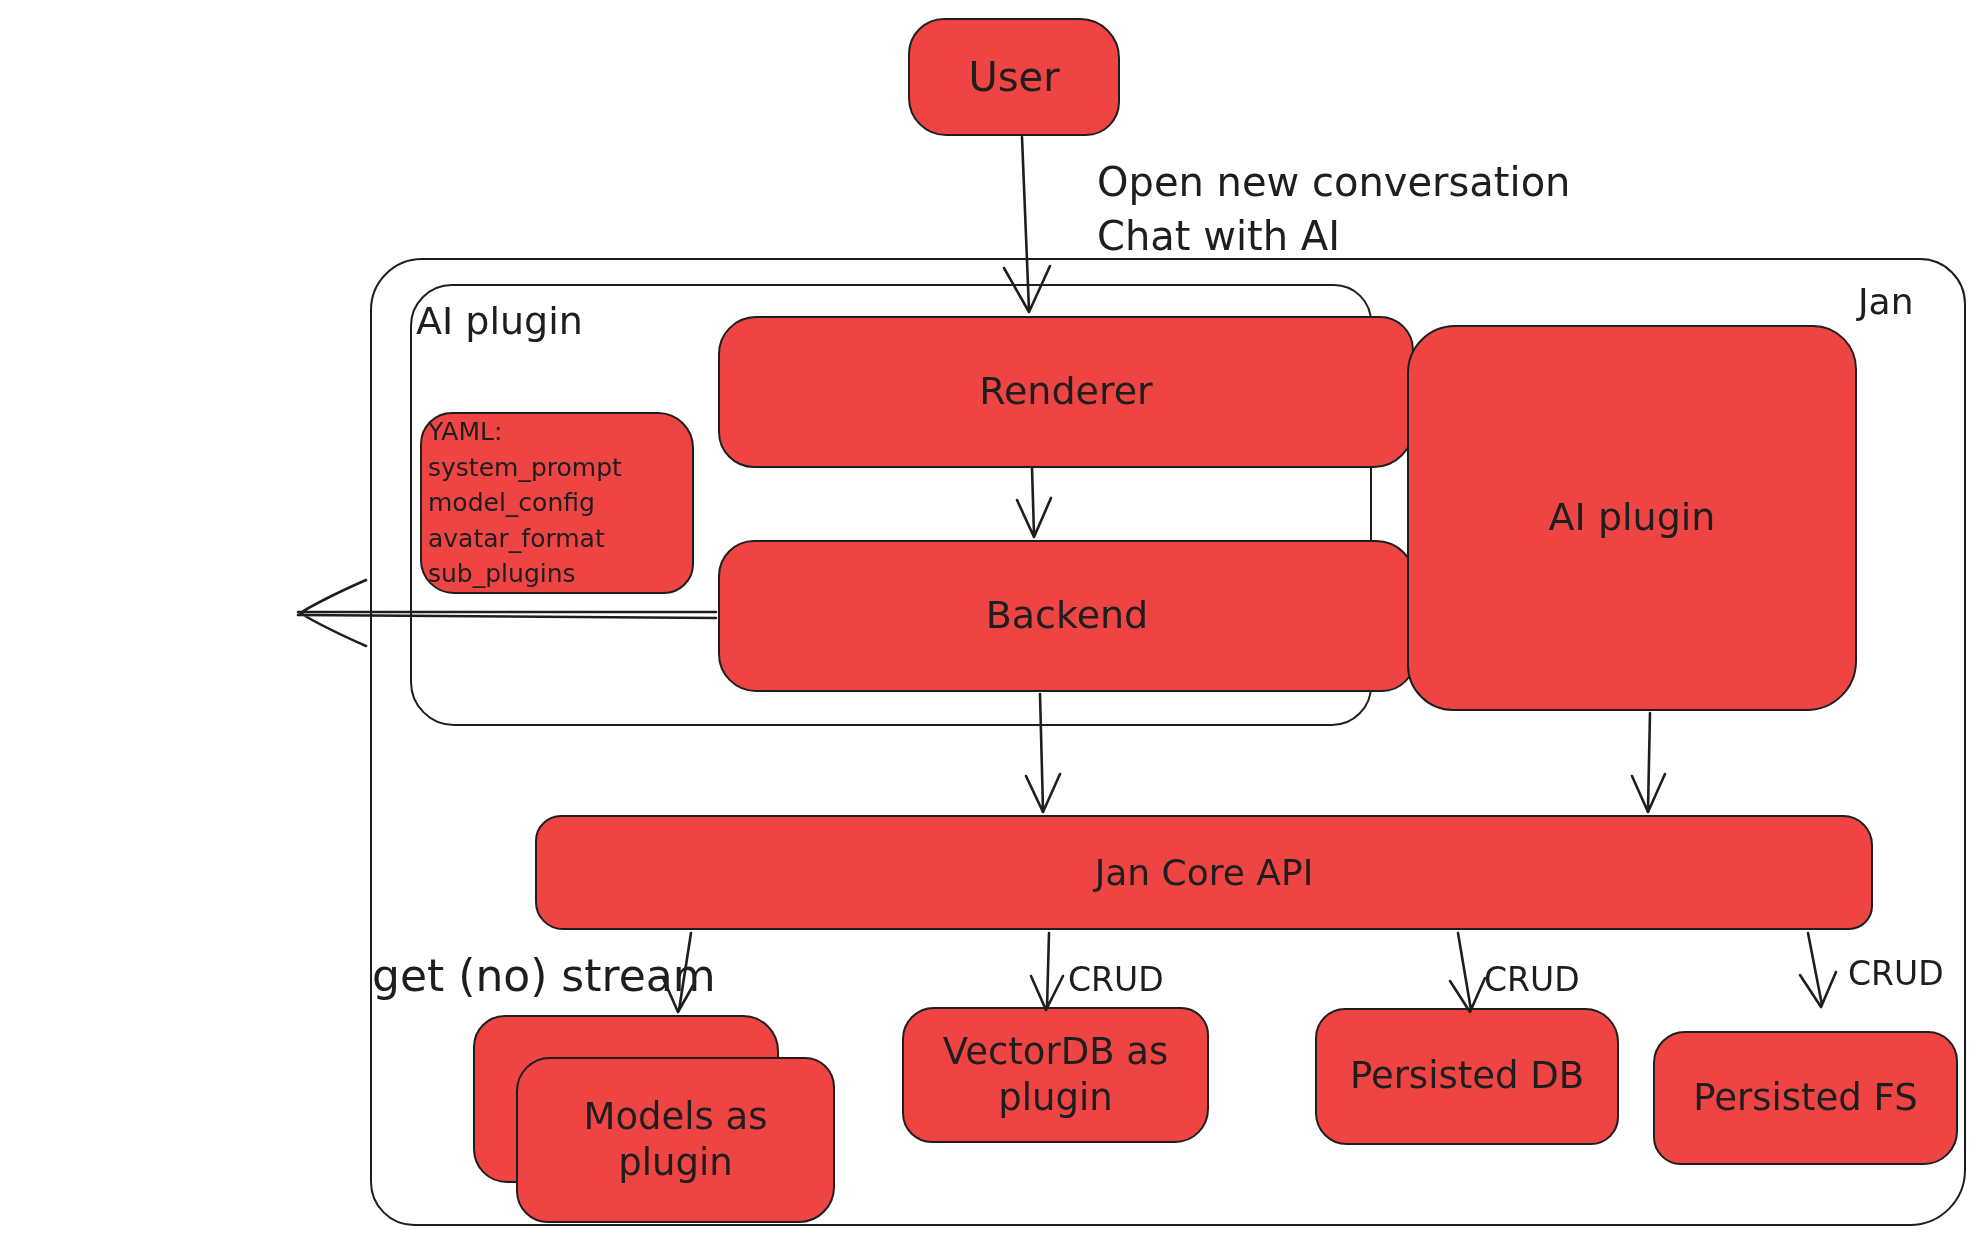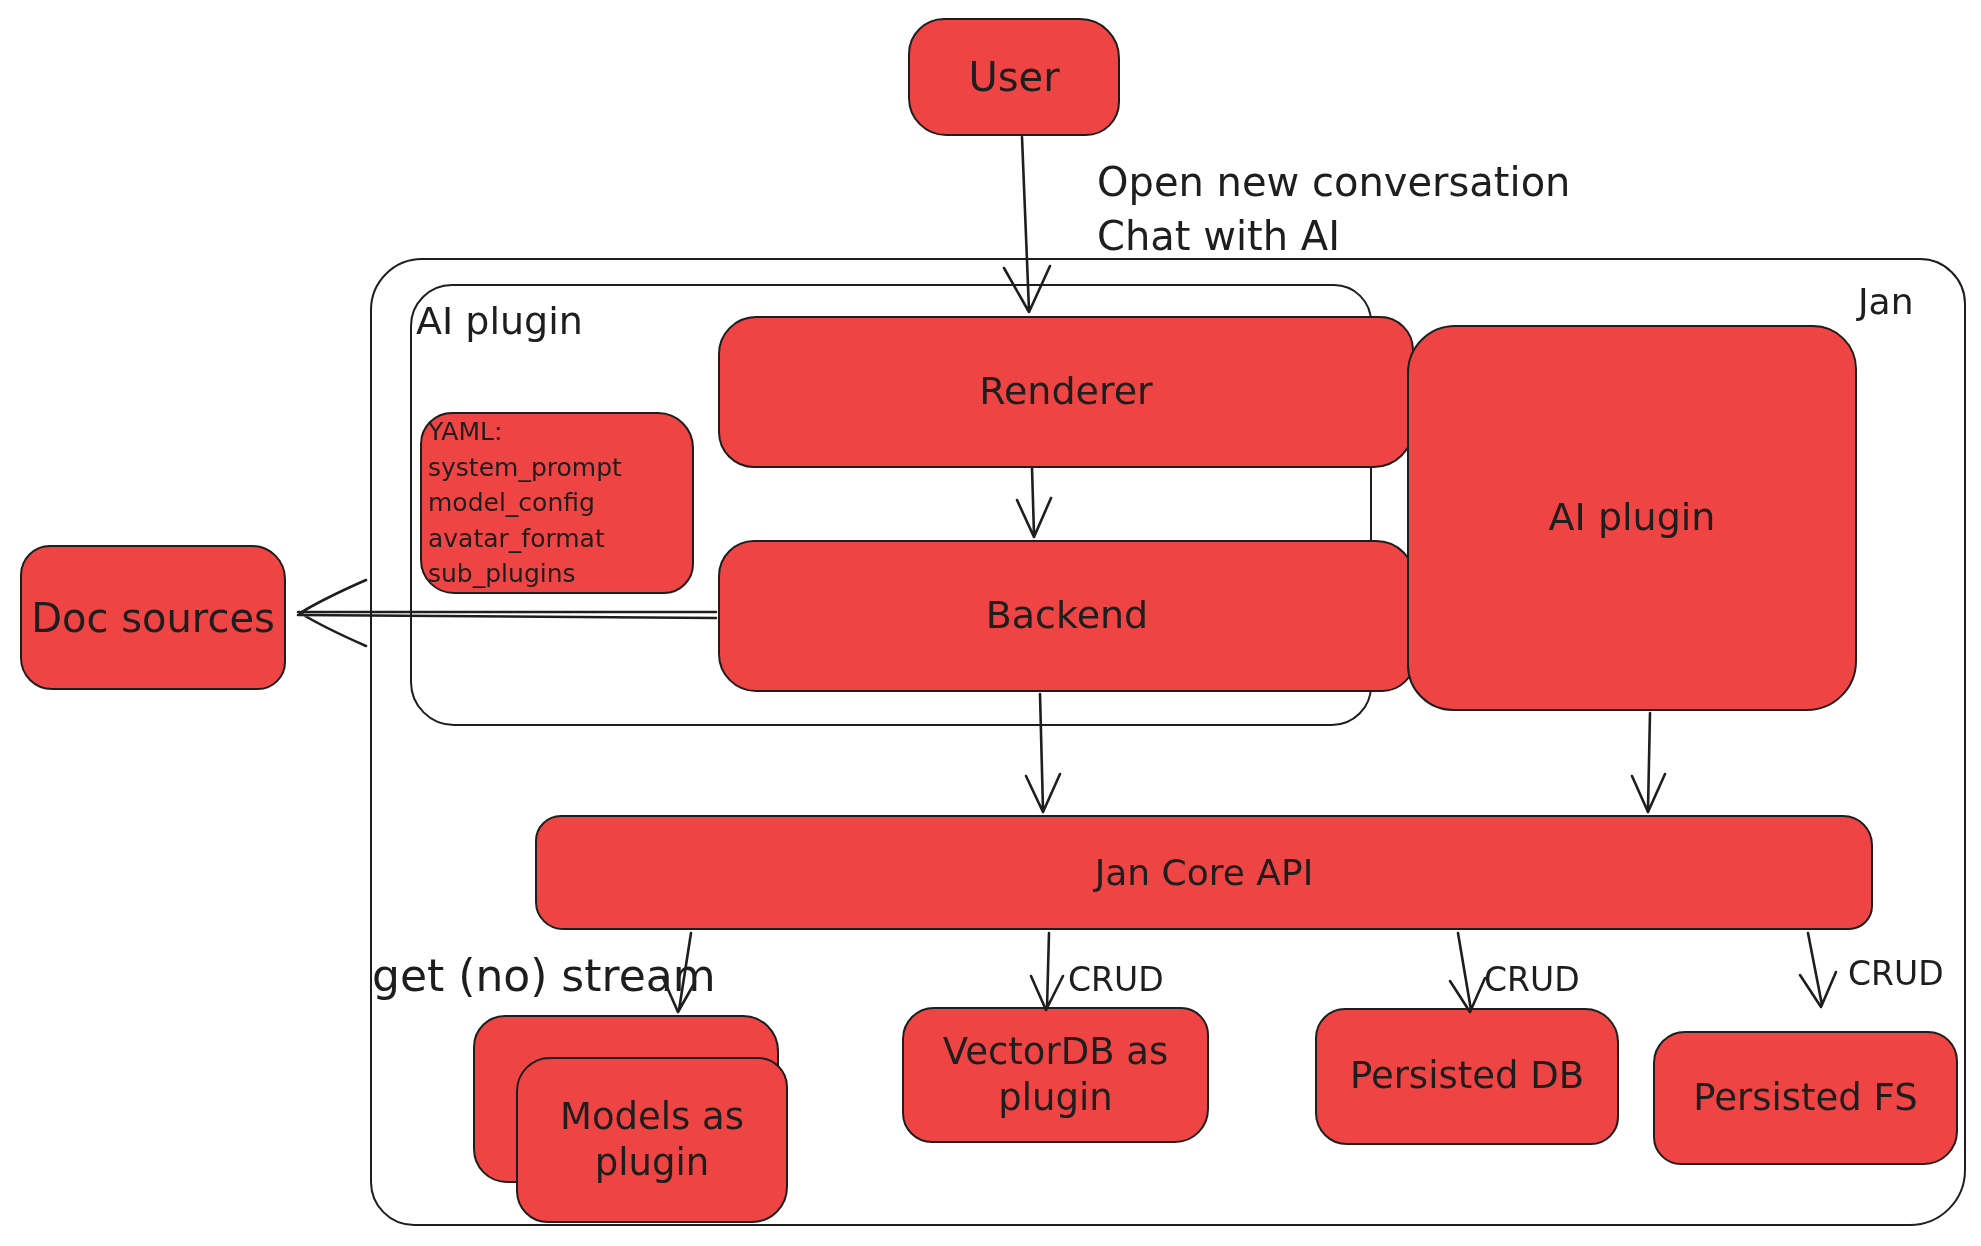--- a/index.html
+++ b/index.html
@@ -58,28 +58,27 @@
   <div class="box" style="left:718px;top:316px;width:696px;height:152px;border-radius:38px 34px 40px 36px;font-size:38px;">Renderer</div>
 
   <div class="box" style="left:420px;top:412px;width:274px;height:182px;border-radius:32px 36px 30px 34px;font-size:25px;justify-content:flex-start;text-align:left;padding-left:6px;line-height:1.42;">YAML:
 system_prompt
 model_config
 avatar_format
 sub_plugins</div>
 
   <div class="box" style="left:718px;top:540px;width:698px;height:152px;border-radius:36px 40px 34px 38px;font-size:38px;">Backend</div>
 
-  <div class="box" style="left:20px;top:545px;width:266px;height:145px;border-radius:30px 34px 28px 32px;font-size:40px;">Doc sources</div>
 
   <div class="box" style="left:1407px;top:325px;width:450px;height:386px;border-radius:48px 44px 50px 46px;font-size:38px;">AI plugin</div>
 
   <div class="box" style="left:535px;top:815px;width:1338px;height:115px;border-radius:26px 30px 24px 28px;font-size:36px;">Jan Core API</div>
 
   <div class="box" style="left:473px;top:1015px;width:306px;height:168px;border-radius:32px 36px 30px 34px;"></div>
-  <div class="box" style="left:516px;top:1057px;width:272px;height:166px;border-radius:34px 30px 36px 32px;font-size:37px;">Models as
+  <div class="box" style="left:516px;top:1057px;width:319px;height:166px;border-radius:34px 30px 36px 32px;font-size:37px;">Models as
 plugin</div>
 
   <div class="box" style="left:902px;top:1007px;width:307px;height:136px;border-radius:32px 28px 34px 30px;font-size:37px;">VectorDB as
 plugin</div>
 
   <div class="box" style="left:1315px;top:1008px;width:304px;height:137px;border-radius:30px 34px 28px 32px;font-size:37px;">Persisted DB</div>
 
   <div class="box" style="left:1653px;top:1013px;width:305px;height:134px;border-radius:32px 30px 34px 28px;font-size:37px;margin-top:18px;">Persisted FS</div>
 
   <div class="label" style="left:1085px;top:155px;font-size:40px;margin-left:12px;">Open new conversation

